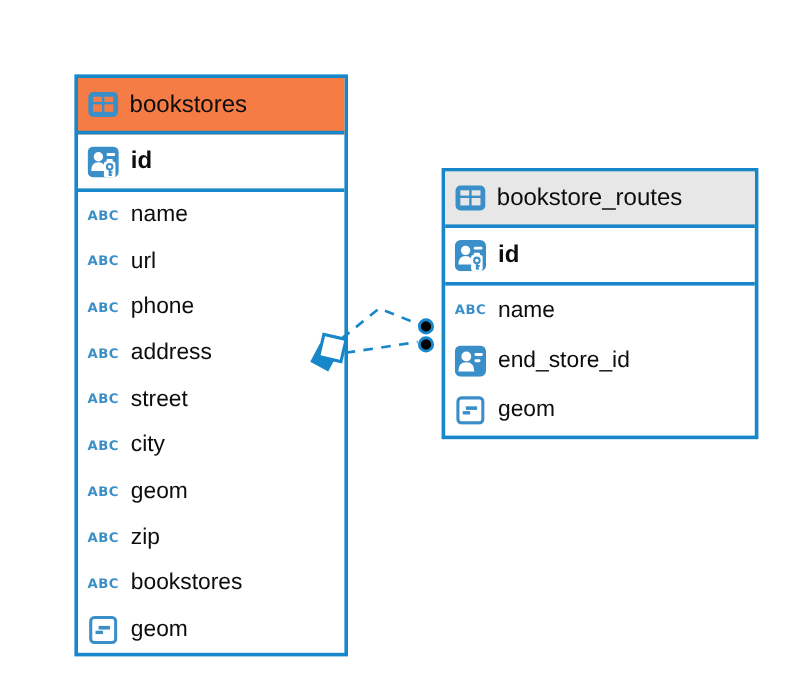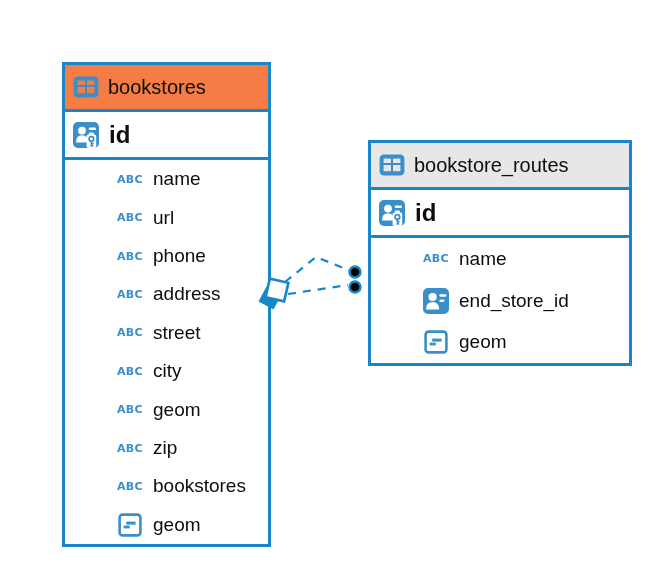--- a/index.html
+++ b/index.html
@@ -13,39 +13,39 @@
     position:absolute;box-sizing:border-box;background:#ffffff;
     border:3px solid var(--accent);display:flex;flex-direction:column;
   }
   .t-header{
     display:flex;align-items:center;gap:9px;padding:0 8px;height:44px;
     flex:0 0 44px;border-bottom:3px solid var(--accent);
     background:var(--headbg);font-size:20px;color:var(--textcol);
     white-space:nowrap;cursor:default;
   }
   .t-keys{border-bottom:3px solid var(--accent);}
-  .t-keys .col-row{height:45px;font-weight:bold;font-size:24px;}
-  .t-cols{flex:1;display:flex;flex-direction:column;padding-left:44px;}
+  .t-keys .col-row{height:45px;font-weight:bold;font-size:20px;}
+  .t-cols{flex:1;display:flex;flex-direction:column;}
   .t-cols .col-row{flex:1;}
   .col-row{
     display:flex;align-items:center;gap:9px;padding:0 7px;
     font-size:19px;color:var(--textcol);white-space:nowrap;
   }
   .col-icon{flex:0 0 28px;width:28px;display:flex;align-items:center;justify-content:center;}
   .abc{
     font-family:"DejaVu Sans", sans-serif;font-weight:bold;font-size:11px;
     letter-spacing:.4px;color:var(--iconblue);
   }
 </style>
 </head>
 <body>
 
 <div class="canvas">
 
-  <div class="table-card" style="left: 62px; top: 62px; width: 209px; height: 485px; --headbg: #f57c45;">
+  <div class="table-card" style="left: 62px; top: 62px; width: 228px; height: 485px; --headbg: #f57c45;">
     <div class="t-header">
       <svg width="26" height="22" viewBox="0 0 26 22">
         <rect x="0.6" y="0.6" width="24.8" height="20.8" rx="4.2" fill="var(--iconblue)"></rect>
         <rect x="4.6" y="4.6" width="7.4" height="4.4" fill="var(--headbg)"></rect>
         <rect x="14" y="4.6" width="7.4" height="4.4" fill="var(--headbg)"></rect>
         <rect x="4.6" y="11" width="7.4" height="6.2" fill="var(--headbg)"></rect>
         <rect x="14" y="11" width="7.4" height="6.2" fill="var(--headbg)"></rect>
       </svg>
       <span class="t-title">bookstores</span>
     </div>

